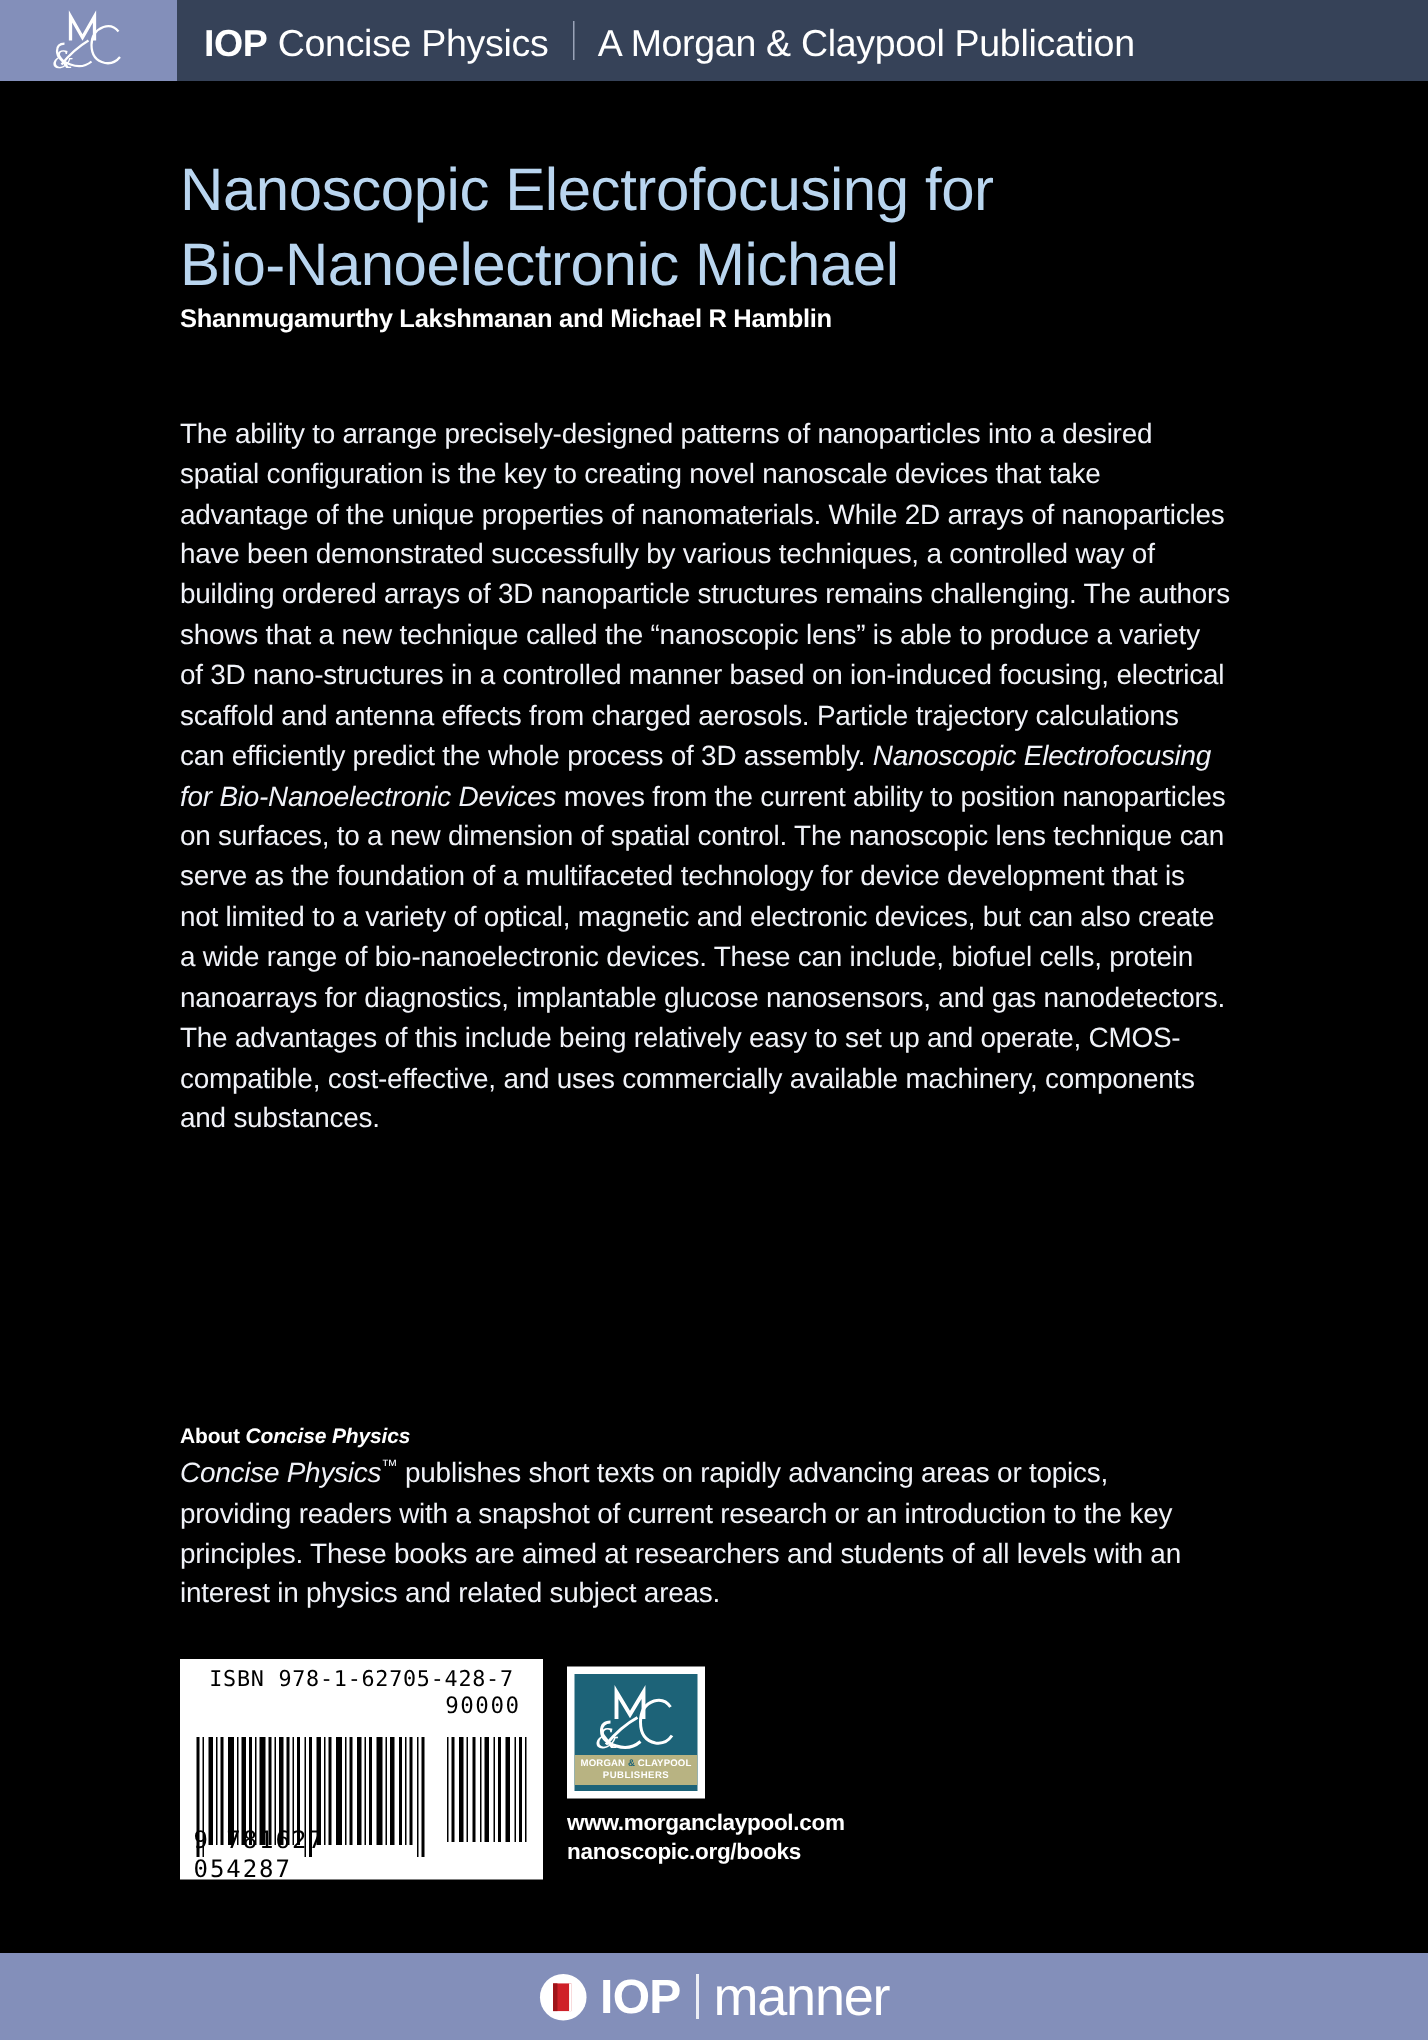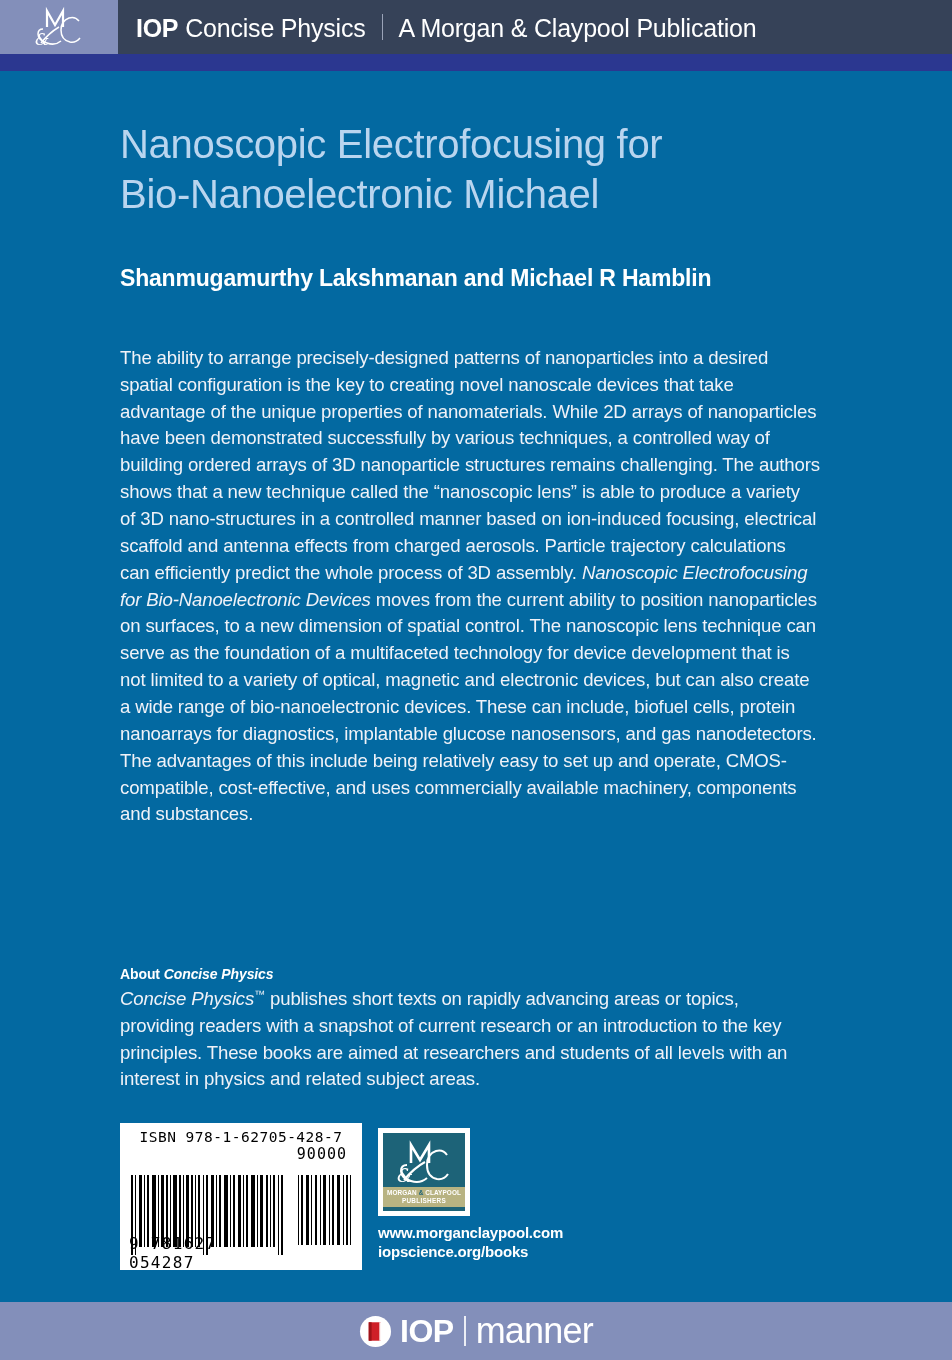--- a/index.html
+++ b/index.html
@@ -31,42 +31,41 @@
   .h-iop{ font-weight:bold; font-size:25px; letter-spacing:-0.3px; }
   .h-concise{ font-size:25px; font-weight:400; margin-left:7px; letter-spacing:-0.2px; }
   .h-sep{
     display:inline-block; width:1px; height:26px; background:#9aa3b8;
     margin:0 16px; position:relative; top:3px;
   }
   .h-morgan{ font-size:25px; font-weight:400; letter-spacing:-0.2px; }
 
   
   .page{
-    position:absolute; left:0; top:71px; width:952px; height:1248px;
-    background:#0369a1;
+    position:absolute; left:0; top:54px; width:952px; height:1248px;
+    background:#000000;
     text-decoration:underline;
   }
   .content{ position:absolute; left:120px; top:0; width:700px; }
 
   .book-title{
     color:#b9d5ef;
     font-size:40px;
     font-weight:400;
     line-height:1.26;
     letter-spacing:-0.3px;
     margin-top:48px;
   }
   .book-title .t-line{ display:block; }
 
   .authors{
     color:#ffffff;
-    font-size:23px;
+    font-size:17px;
     font-weight:bold;
     letter-spacing:-0.2px;
-    margin-top:45px;
   }
 
   .blurb{
     color:#f0f2f8;
     font-size:18.6px;
     line-height:1.445;
     margin-top:53px;
     letter-spacing:-0.15px;
     text-align:left;
   }
@@ -292,21 +291,21 @@
       </div>
       <div class="pub-band">
         <div class="l1"><span>MORGAN </span><span class="amp">&amp;</span><span> CLAYPOOL</span></div>
         <div class="l2">PUBLISHERS</div>
       </div>
     </div>
   </div>
 
   <div class="urls">
     <span>www.morganclaypool.com</span>
-    <span>iopscience.org/books</span>
+    <span>nanoscopic.org/books</span>
   </div>
 </div>
 
 <div class="footer-bar">
   <div class="footer-logo">
     <svg class="f-mark" viewBox="0 0 34 34">
       <circle cx="17" cy="17" r="16" fill="#ffffff"></circle>
       <rect x="10" y="7.5" width="12.5" height="19" fill="#cf2028"></rect>
       <rect x="10" y="7.5" width="3" height="19" fill="#9e1419"></rect>
       <rect x="21" y="7.5" width="1.6" height="19" fill="#ffffff"></rect>

